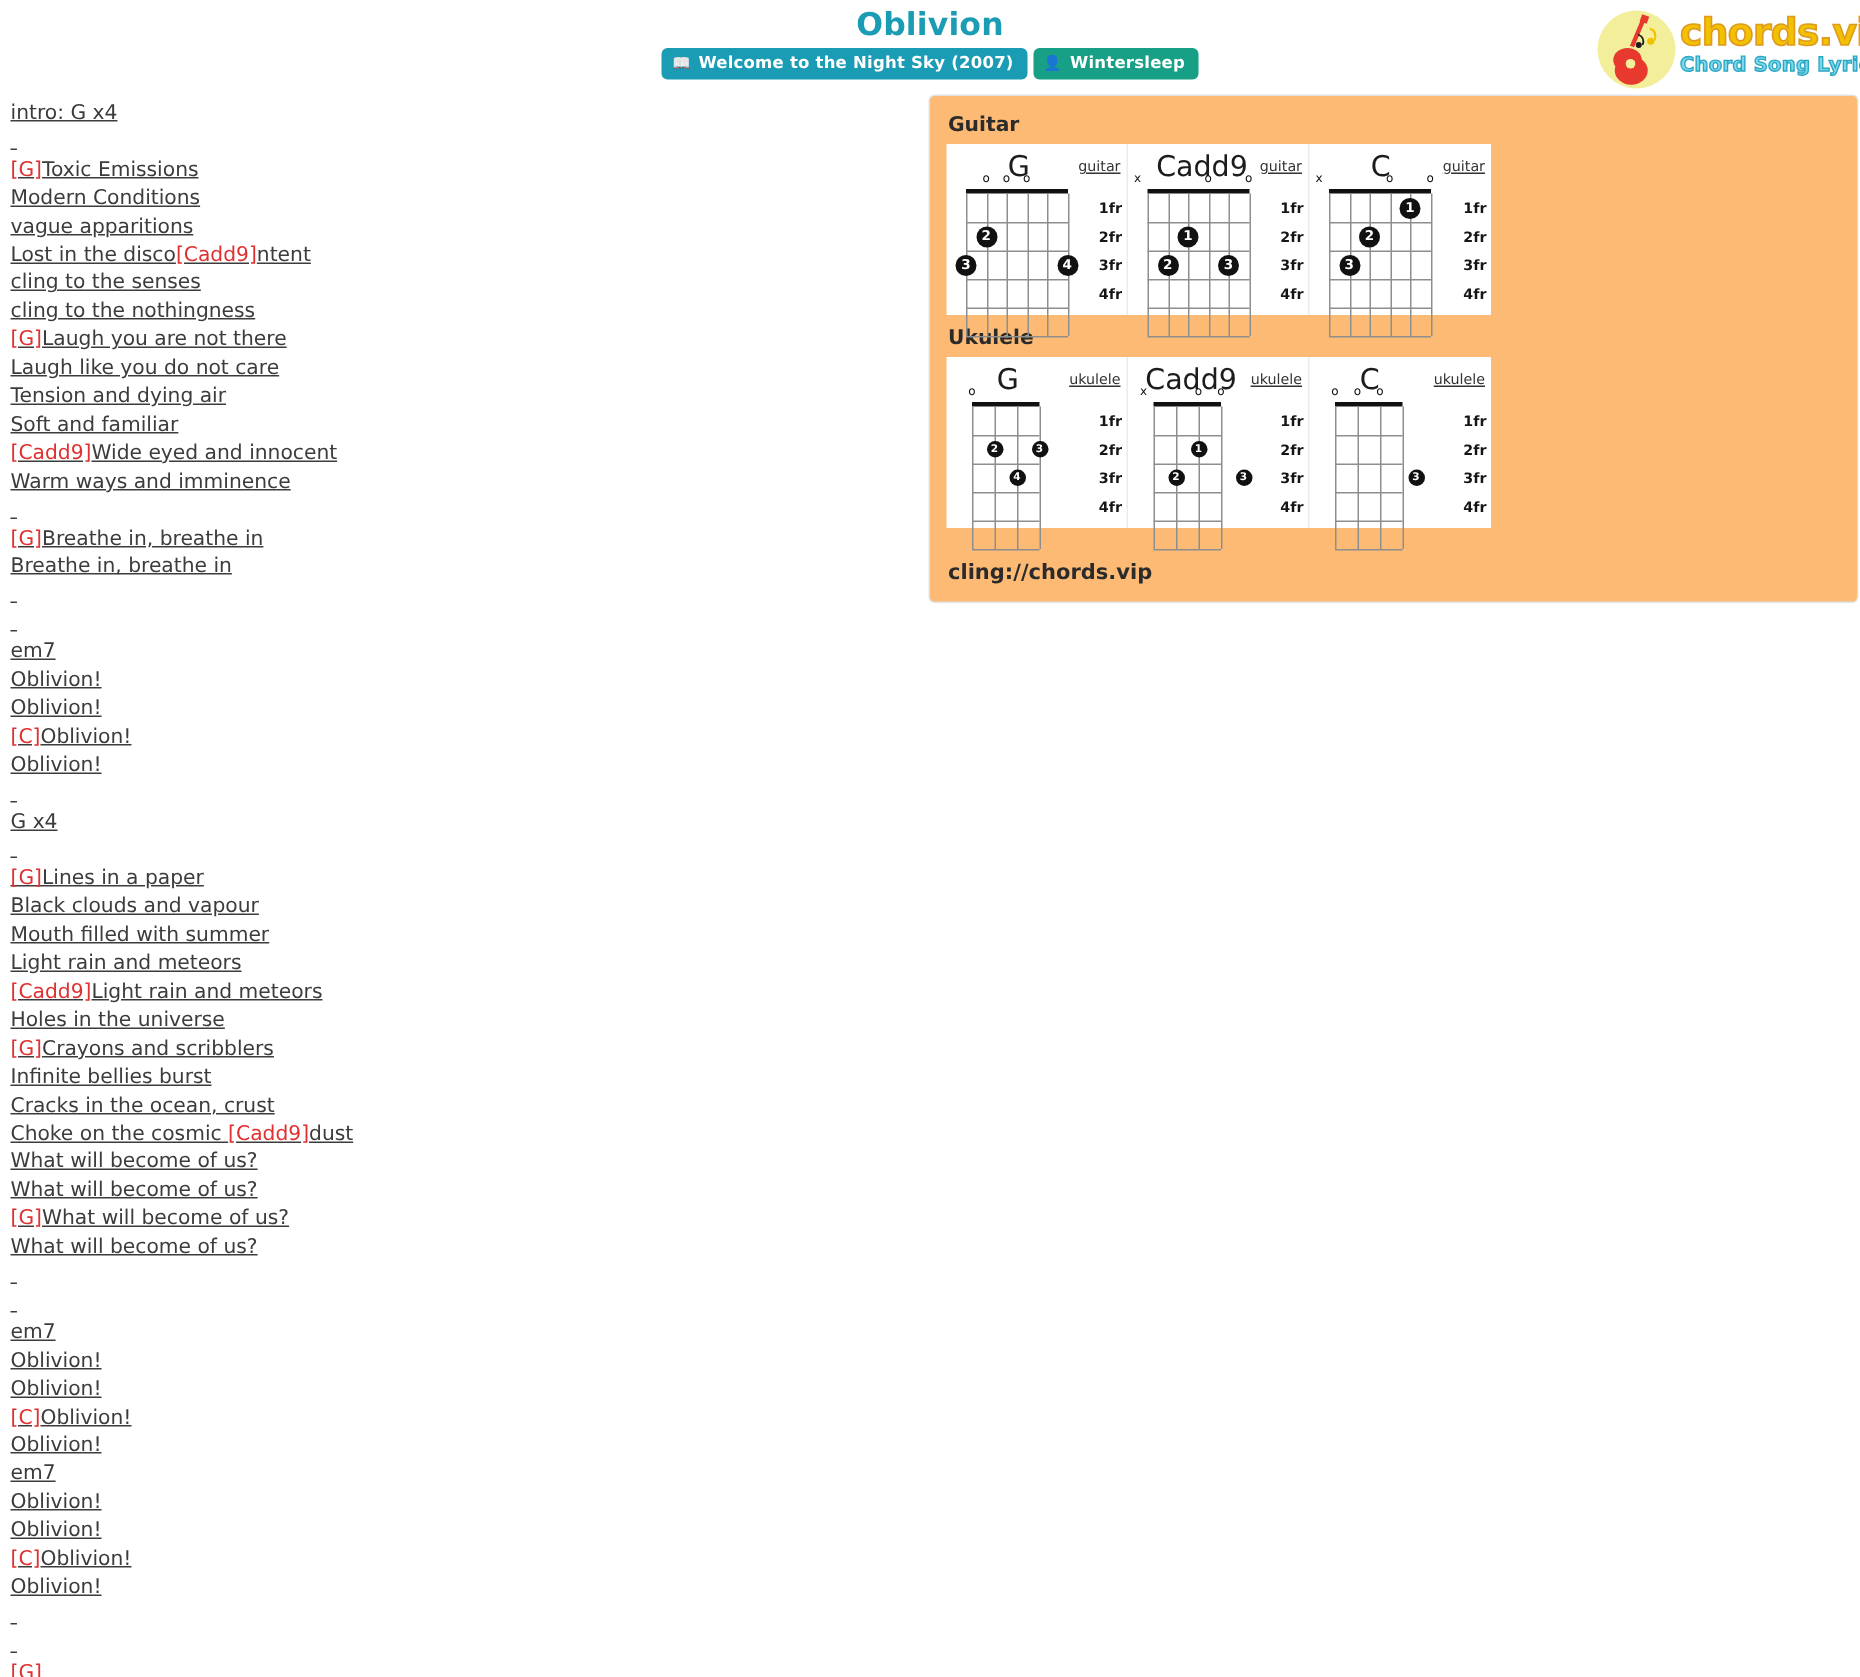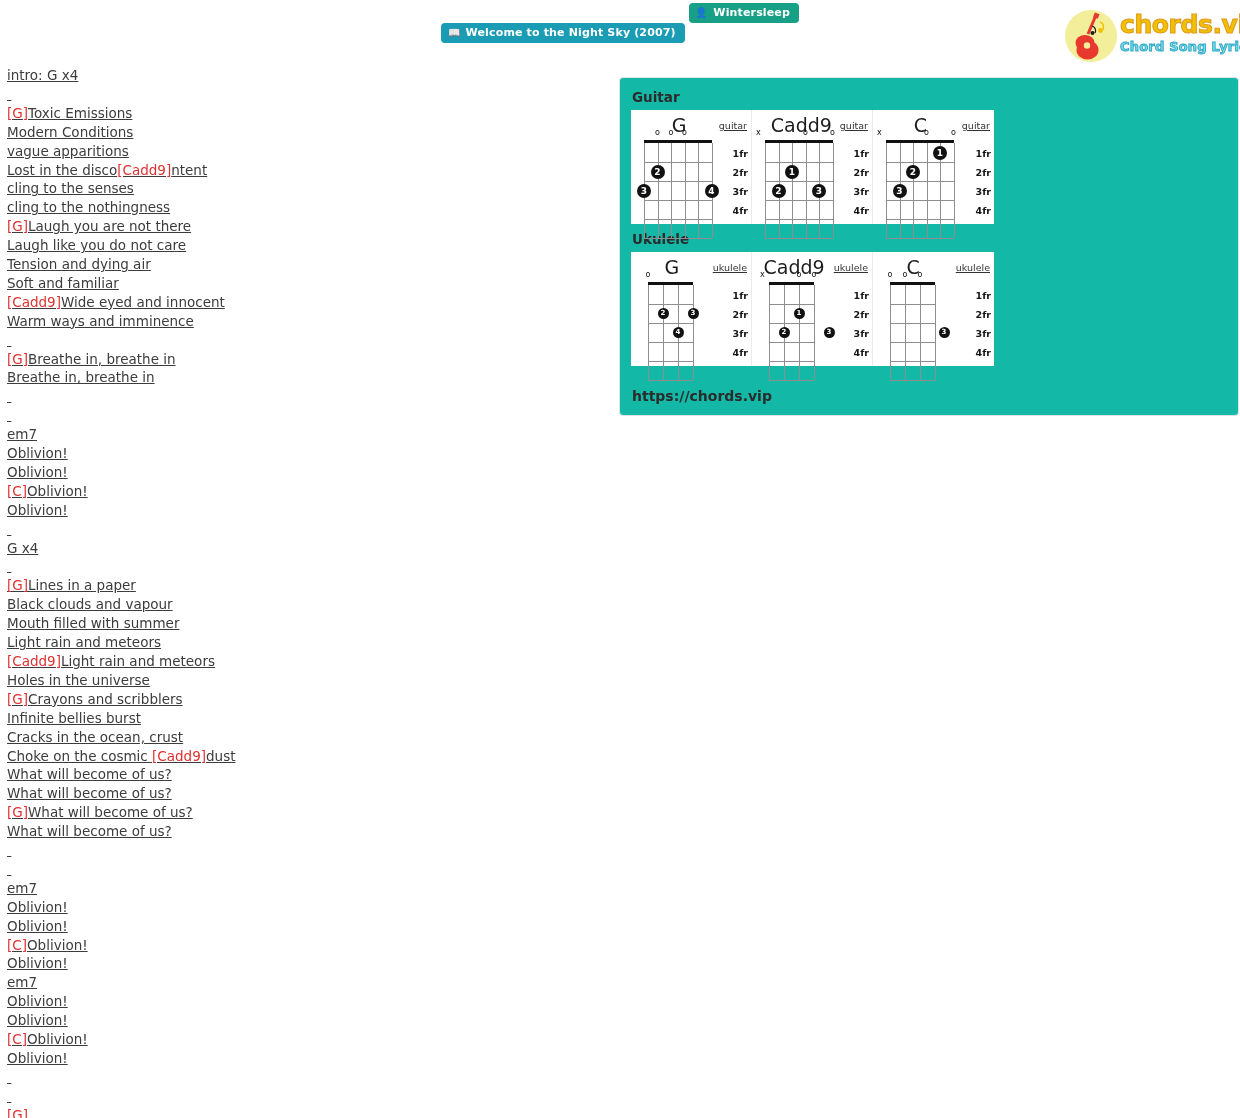--- a/index.html
+++ b/index.html
@@ -41,21 +41,21 @@
     vertical-align: top;
     border-radius: 4px;
     color: #ffffff;
     font-size: 11px;
     font-weight: bold;
     padding: 4px 9px 4px 7px;
     line-height: 12px;
     letter-spacing: 0.15px;
     white-space: nowrap;
   }
-  .badge-album { background: #1b9cb5; margin-right: 4px; margin-top: 20px; }
+  .badge-album { background: #1b9cb5; margin-right: 4px; }
   .badge-artist { background: #17a085; }
   .badge .bicon {
     display: inline-block;
     margin-right: 5px;
     font-size: 10px;
     position: relative;
     top: 0px;
   }
 
   
@@ -119,25 +119,24 @@
   .lyrics .chord { color: #e03030; }
   .lyrics .blank { height: 18.9px; }
 
   
   .panel {
     position: absolute;
     left: 619px;
     top: 63px;
     width: 620px;
     height: 339px;
-    background: #14b8a6;
+    background: #fdba74;
     border: 1px solid #dfe3e7;
     border-radius: 4px;
     box-sizing: border-box;
-    margin-top: 14px;
   }
   .panel-section-title {
     font-size: 13.5px;
     font-weight: bold;
     color: #2b2b2b;
     padding: 11px 0 5px 12px;
   }
   .panel-section-title.uk { padding-top: 7px; }
   .chord-row {
     display: flex;
@@ -217,20 +216,21 @@
     bottom: 11px;
     font-size: 14px;
     font-weight: bold;
     color: #2b2b2b;
   }
 </style>
 </head>
 <body>
 
 <div class="header">
+  <div class="song-title">Oblivion</div>
   <div class="badge-row">
     <span class="badge badge-album"><span class="bicon">📖</span><span>Welcome to the Night Sky (2007)</span></span><span class="badge badge-artist"><span class="bicon">👤</span><span>Wintersleep</span></span>
   </div>
 
   <div class="logo">
     <div class="logo-circle"></div>
     <svg class="logo-guitar" width="44" height="48" viewBox="0 0 44 48">
       <line x1="24" y1="3" x2="16" y2="22" stroke="#e8392f" stroke-width="3"></line>
       <rect x="22" y="1" width="5" height="5" fill="#e8392f" transform="rotate(20 24 3)"></rect>
       <ellipse cx="13" cy="31" rx="9.5" ry="8" fill="#e8392f"></ellipse>
@@ -410,14 +410,14 @@
         <div class="fretnums" style="top: 34px;">
           <div>1fr</div>
           <div>2fr</div>
           <div>3fr</div>
           <div>4fr</div>
         </div>
         <div class="dot small" style="width: 11px; height: 11px; left: 65.5px; top: 75px;">3</div>
       </div>
     </div>
 
-  <div class="panel-url">https://chords.vip</div>
+  <div class="panel-url">cling://chords.vip</div>
 </div>
 
 </body></html>

